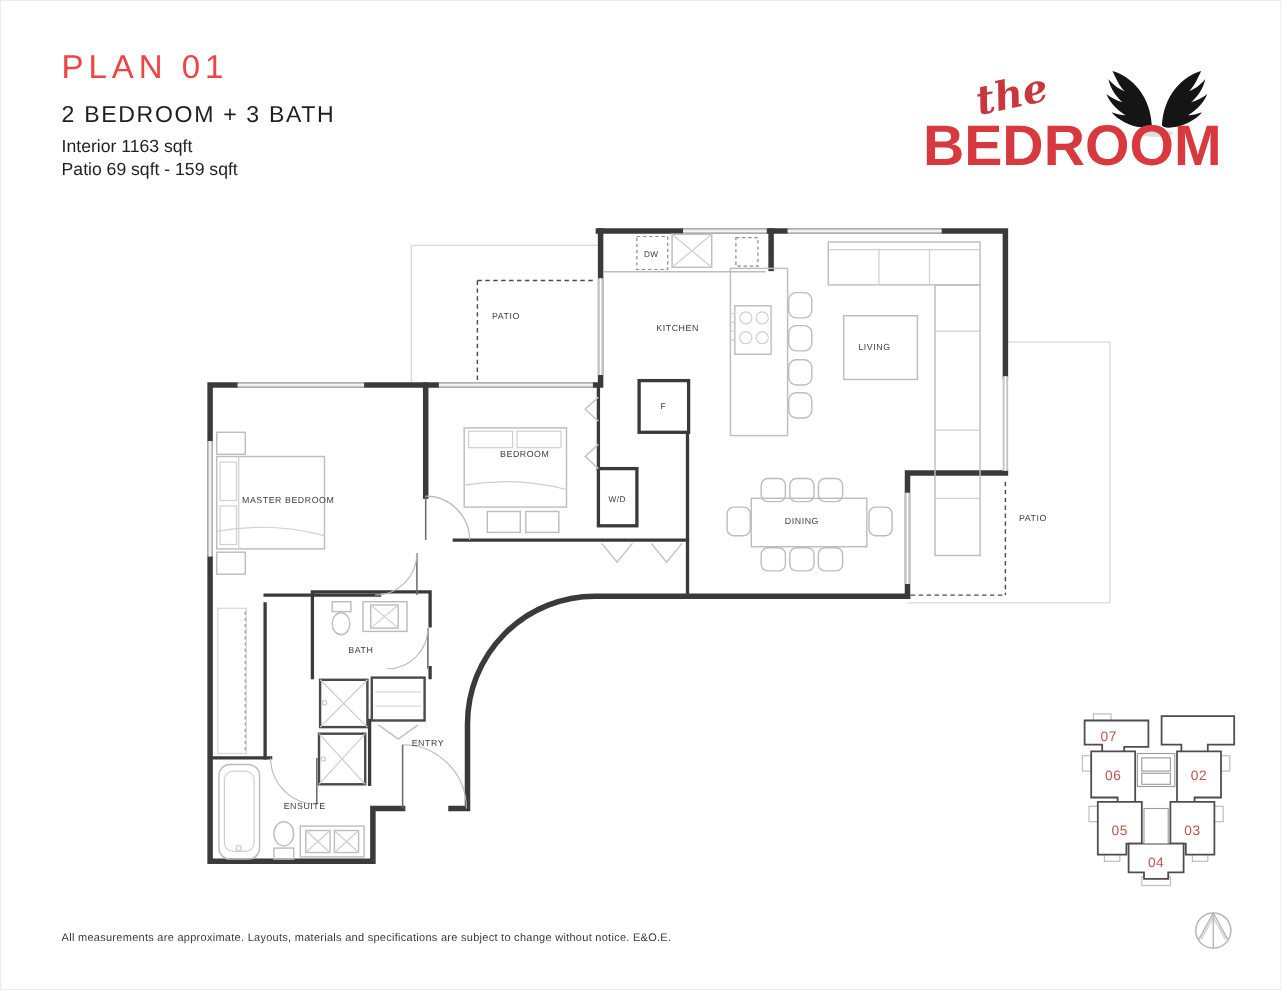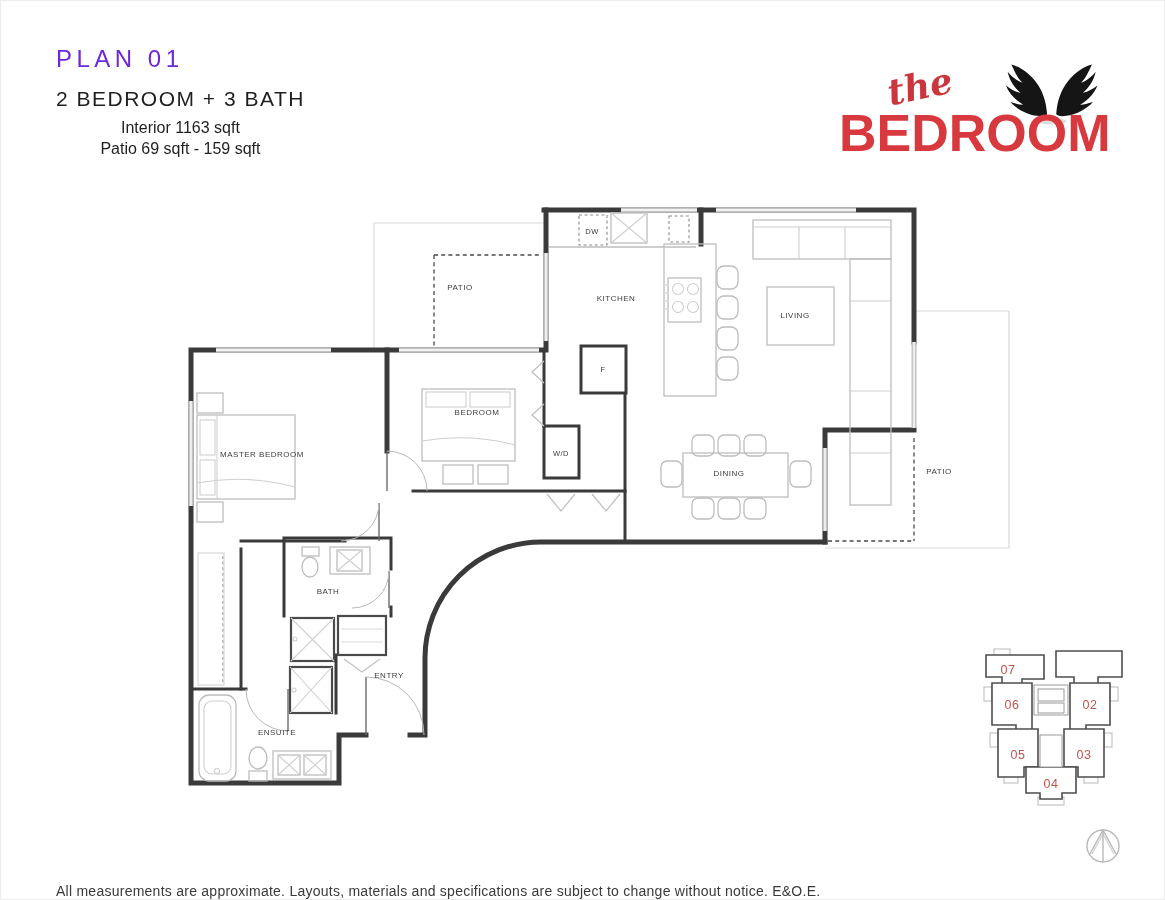--- a/index.html
+++ b/index.html
@@ -1,23 +1,23 @@
 <!DOCTYPE html>
 <html><head>
 <meta charset="utf-8">
 <style>
   html,body{margin:0;padding:0;background:#fff;}
   .page{position:relative;width:1165px;height:900px;background:#ffffff;overflow:hidden;
         font-family:"Liberation Sans",sans-serif;border:1px solid #ececec;box-sizing:border-box;}
 
   
   .hdr{position:absolute;left:55px;top:44px;}
-  .hdr .title{font-size:24px;letter-spacing:4.5px;color:#6d28d9;font-weight:400;margin:0 0 14px 0;}
+  .hdr .title{font-size:30px;letter-spacing:4.5px;color:#ef4444;font-weight:400;margin:0 0 14px 0;}
   .hdr .subtitle{font-size:21px;letter-spacing:1.5px;color:#1f1f1f;font-weight:400;margin:0 0 8px 0;}
-  .hdr .area{font-size:16px;color:#1f1f1f;margin:3px 0;font-weight:400;text-align:center;}
+  .hdr .area{font-size:16px;color:#1f1f1f;margin:3px 0;font-weight:400;}
 
   
   .logo{position:absolute;left:838px;top:40px;width:272px;height:125px;}
   .logo .the{position:absolute;left:48px;top:24px;transform:rotate(-12deg);
              font-family:"DejaVu Serif",serif;font-style:italic;font-weight:bold;
              font-size:36px;color:#c9363c;}
   .logo .word{position:absolute;left:0px;top:66px;font-size:52px;font-weight:bold;
               letter-spacing:0px;color:#d8393e;line-height:1;}
   .logo svg{position:absolute;right:8px;top:0;}
 
@@ -44,22 +44,22 @@
   .kp{stroke:#4d4d4d;stroke-width:1.6;fill:#ffffff;}
   .kpcore{stroke:#9a9a9a;stroke-width:1;fill:#ffffff;}
   .kptab{stroke:#bfbfbf;stroke-width:1.1;fill:#ffffff;}
   .kpnum{font-family:"Liberation Sans",sans-serif;font-size:12.5px;letter-spacing:.5px;
          fill:#c2524c;text-anchor:middle;}
   .kpghost{font-family:"Liberation Sans",sans-serif;font-size:12.5px;letter-spacing:.5px;
            fill:#ffffff;opacity:.9;text-anchor:middle;}
   .compass{stroke:#b9b9b9;stroke-width:1.4;fill:none;}
 
   
-  .disclaimer{position:absolute;left:55px;top:846px;font-size:14px;letter-spacing:.25px;
-              color:#3a3a3a;margin-top:36px;}
+  .disclaimer{position:absolute;left:55px;top:846px;font-size:10px;letter-spacing:.25px;
+              color:#3a3a3a;}
 </style>
 </head>
 <body>
 
 <div class="page">
 
   <div class="hdr">
     <h1 class="title">PLAN 01</h1>
     <h2 class="subtitle">2 BEDROOM + 3 BATH</h2>
     <p class="area">Interior 1163 sqft</p>

